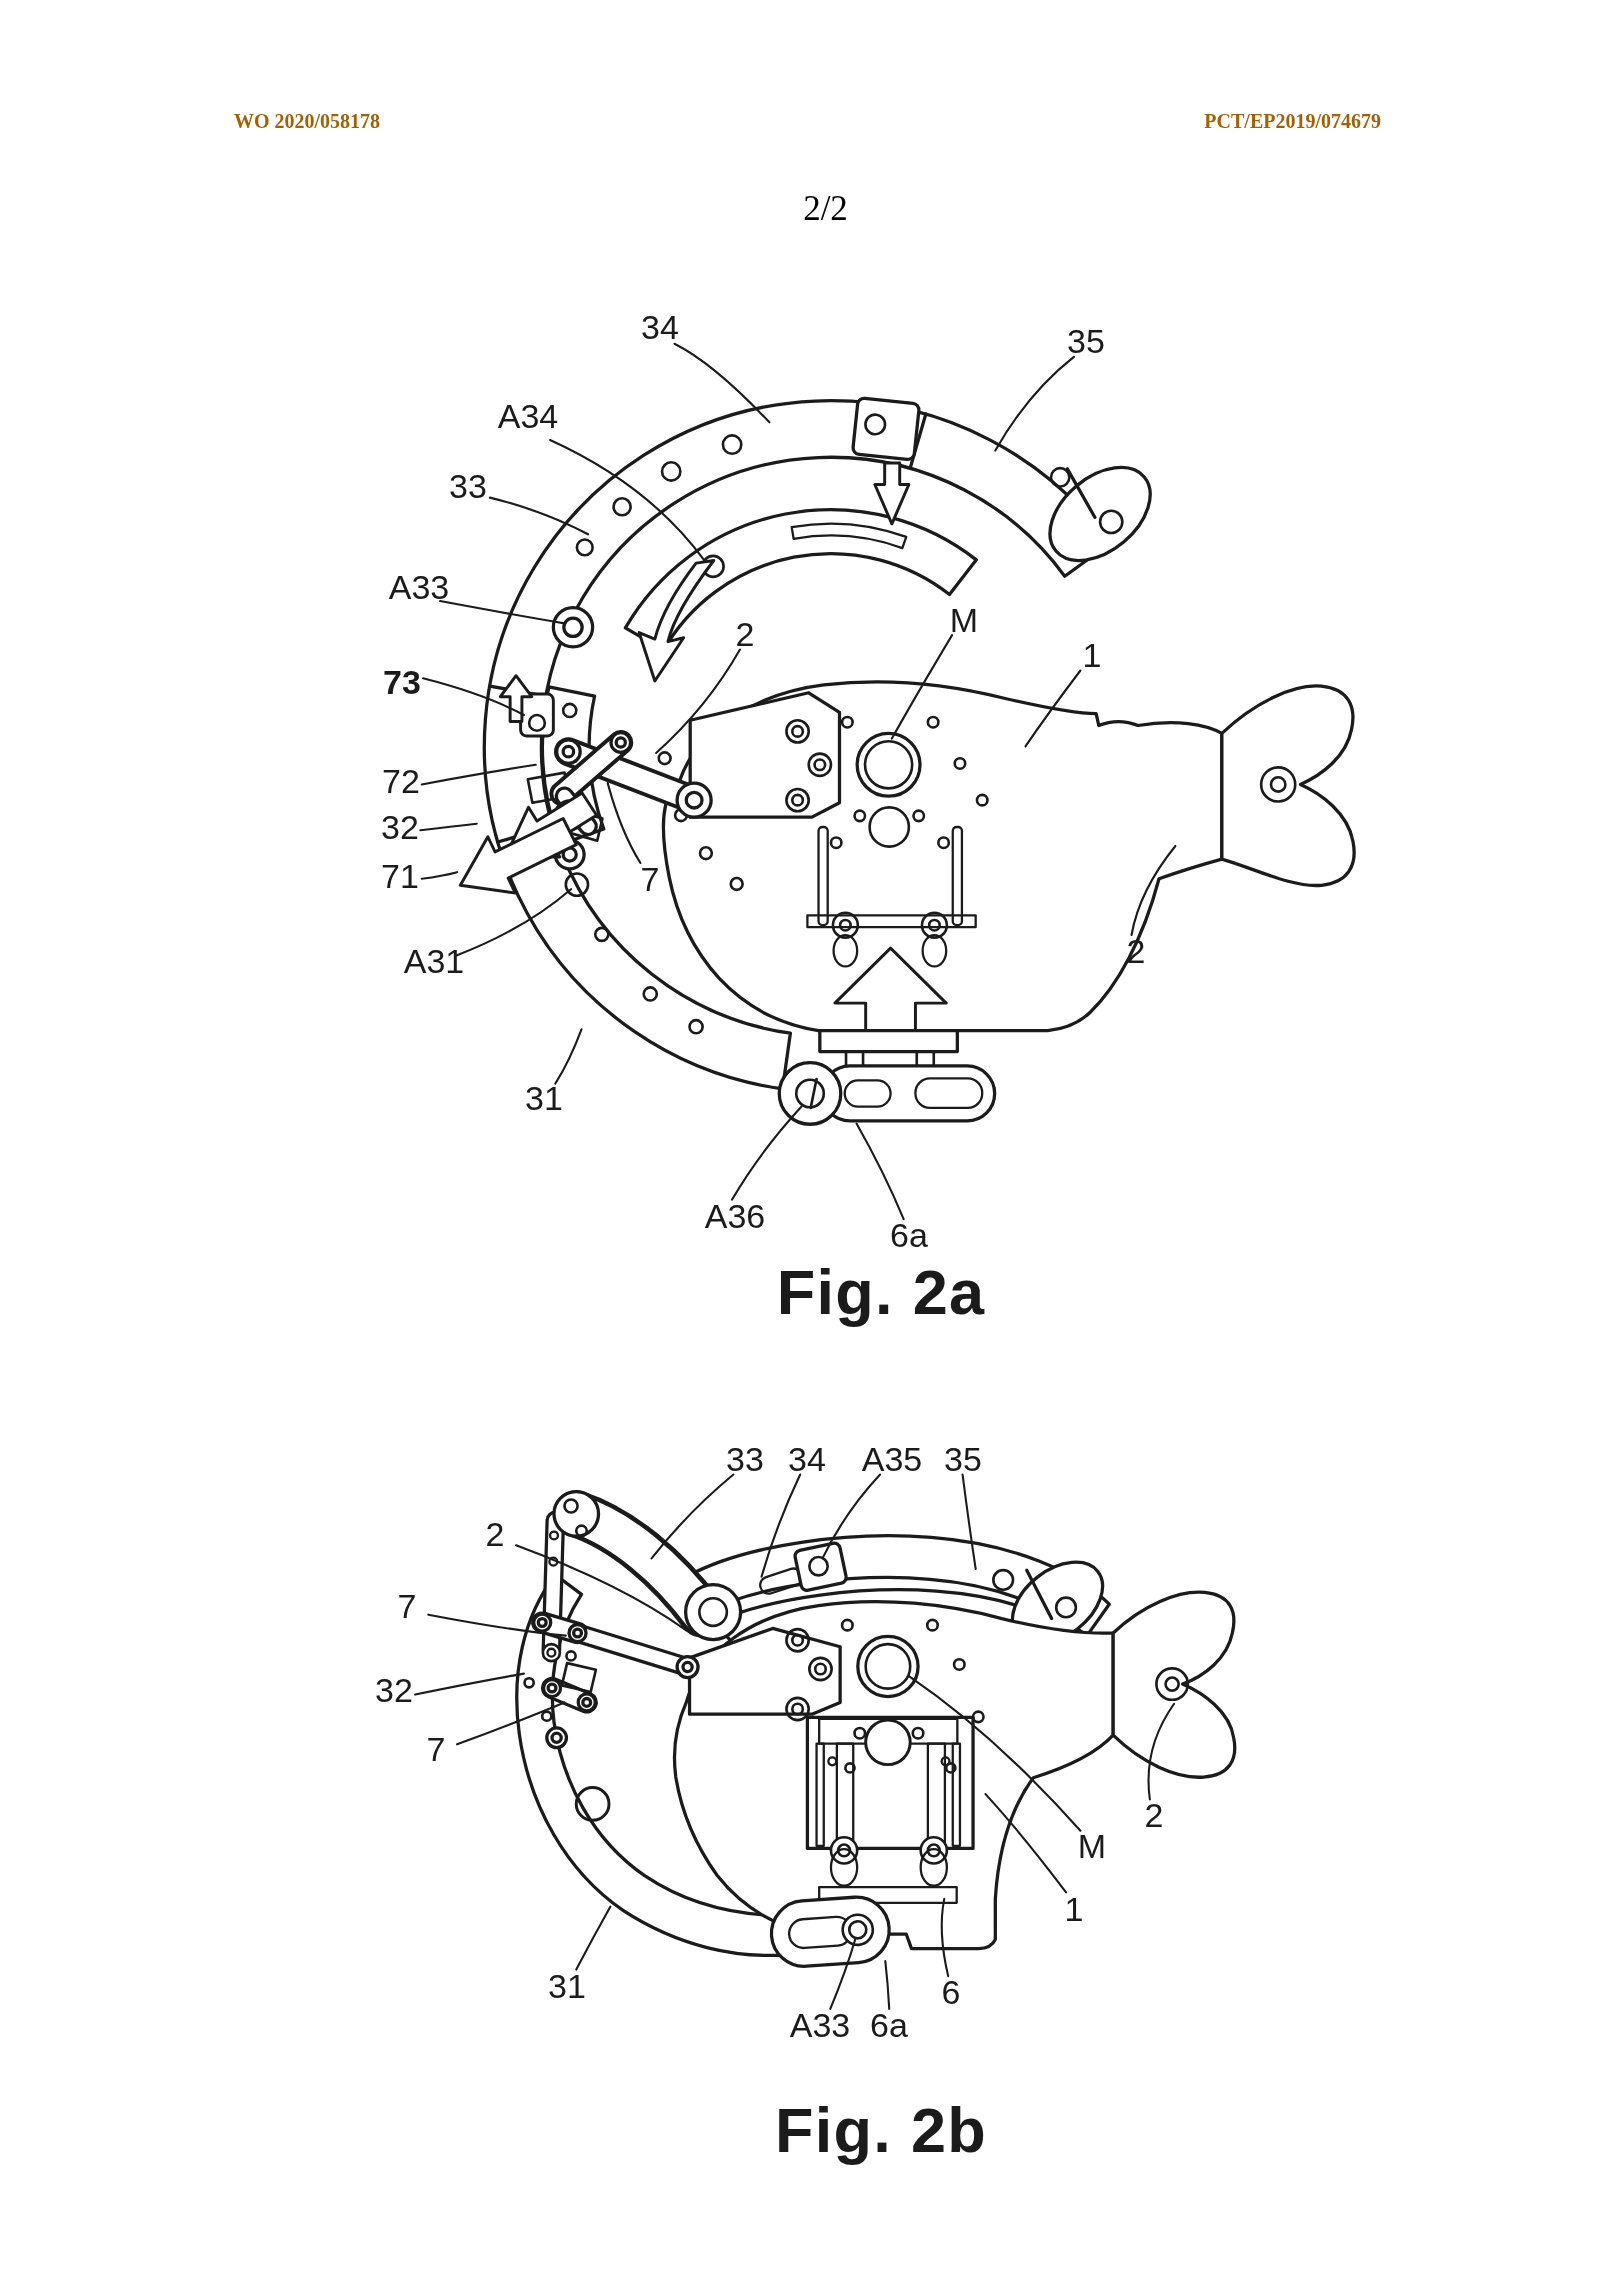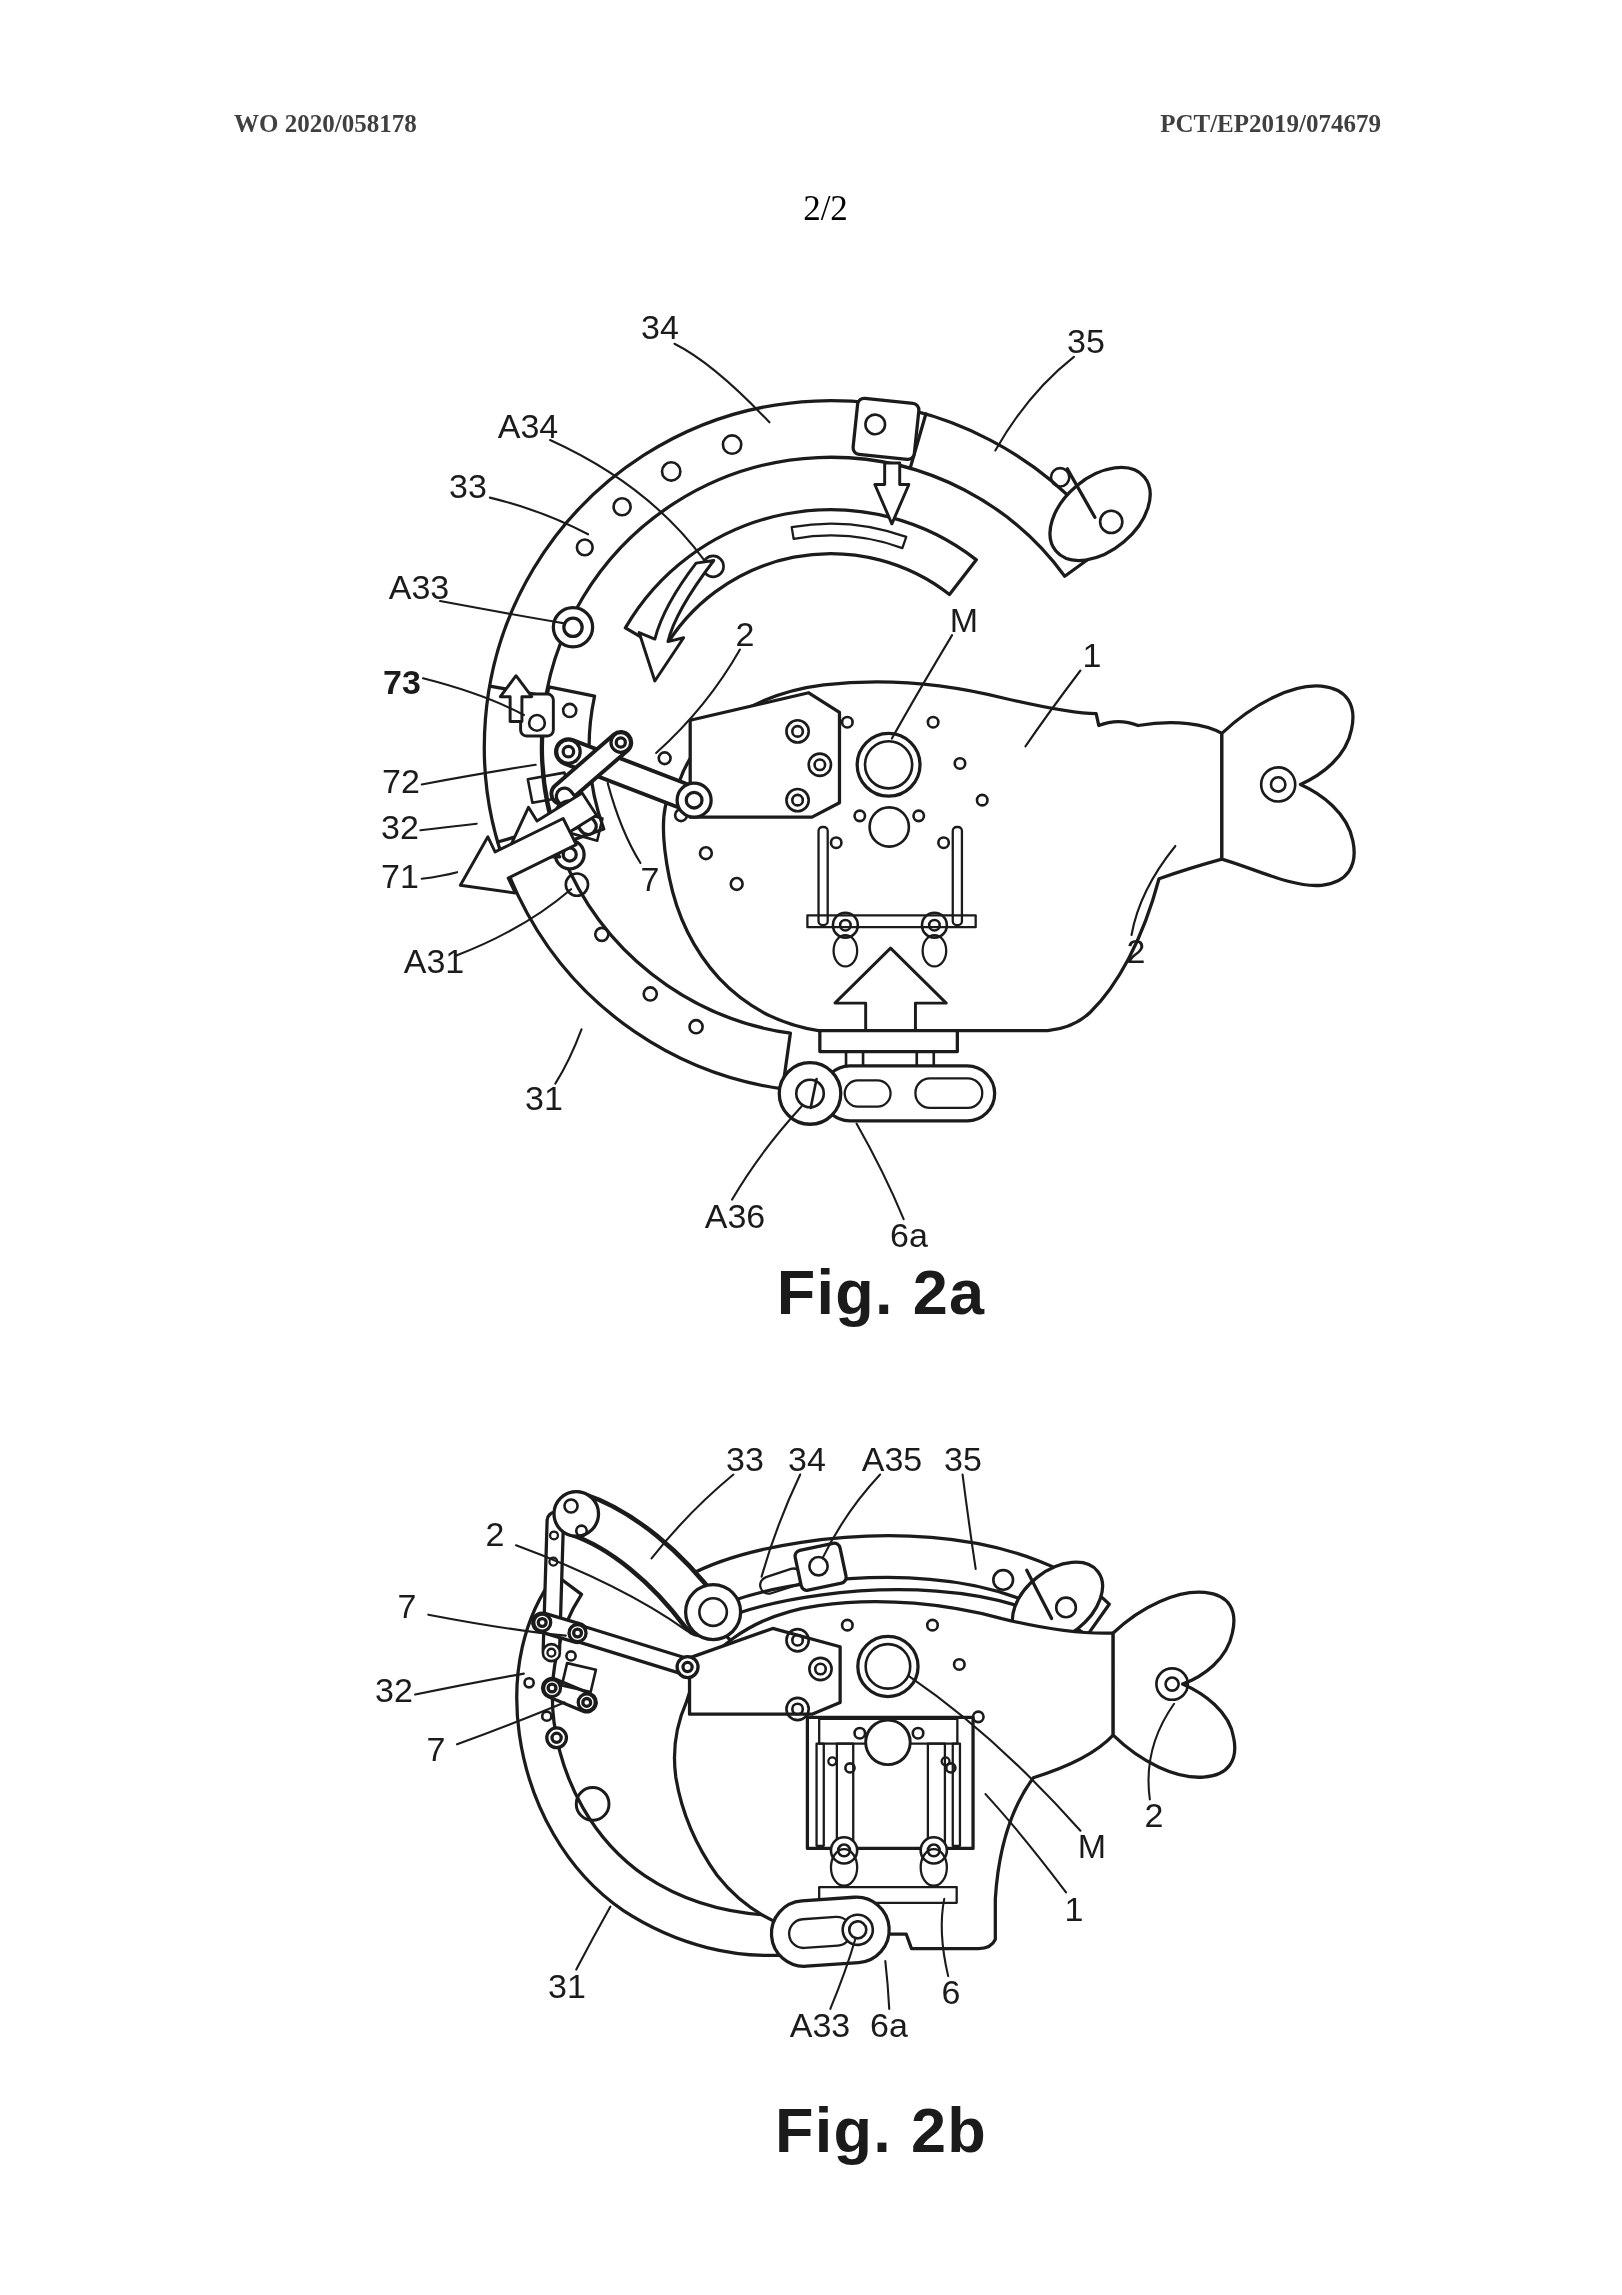--- a/index.html
+++ b/index.html
@@ -7,22 +7,22 @@
     position:relative;
     width:1622px;height:2295px;
     background:#ffffff;
     font-family:"Liberation Sans", sans-serif;
     overflow:hidden;
   }
   .hdr{
     position:absolute;
     font-family:"Liberation Serif", serif;
     font-weight:bold;
-    font-size:25px;
-    color:#404040;
+    font-size:20px;
+    color:#a16207;
     white-space:nowrap;
   }
   .hdr-left{left:234px;top:110px;}
   .hdr-right{right:241px;top:110px;}
   .sheetnum{
     position:absolute;
     left:773px;top:189px;width:105px;
     text-align:center;
     font-family:"Liberation Serif", serif;
     font-size:35px;color:#000000;
@@ -350,21 +350,21 @@
         <path d="M 1756 2748 Q 1745 2670 1793 2602"></path>
       </g>
     </g>
   </svg>
 
   <div class="fig-caption" style="left:881px;top:1292px;">Fig. 2a</div>
   <div class="fig-caption" style="left:881px;top:2130px;">Fig. 2b</div>
 
 <span class="callout" style="left: 660px; top: 327px;">34</span>
     <span class="callout" style="left: 1086px; top: 341px;">35</span>
-    <span class="callout" style="left: 528px; top: 426px;">A34</span>
+    <span class="callout" style="left: 528px; top: 416px;">A34</span>
     <span class="callout" style="left: 468px; top: 486px;">33</span>
     <span class="callout" style="left: 419px; top: 587px;">A33</span>
     <span class="callout" style="left: 402px; top: 682px; font-weight: bold;">73</span>
     <span class="callout" style="left: 401px; top: 781px;">72</span>
     <span class="callout" style="left: 400px; top: 827px;">32</span>
     <span class="callout" style="left: 400px; top: 876px;">71</span>
     <span class="callout" style="left: 650px; top: 879px;">7</span>
     <span class="callout" style="left: 434px; top: 961px;">A31</span>
     <span class="callout" style="left: 544px; top: 1098px;">31</span>
     <span class="callout" style="left: 722px; top: 1216px; margin-left: 13px;">A36</span>

